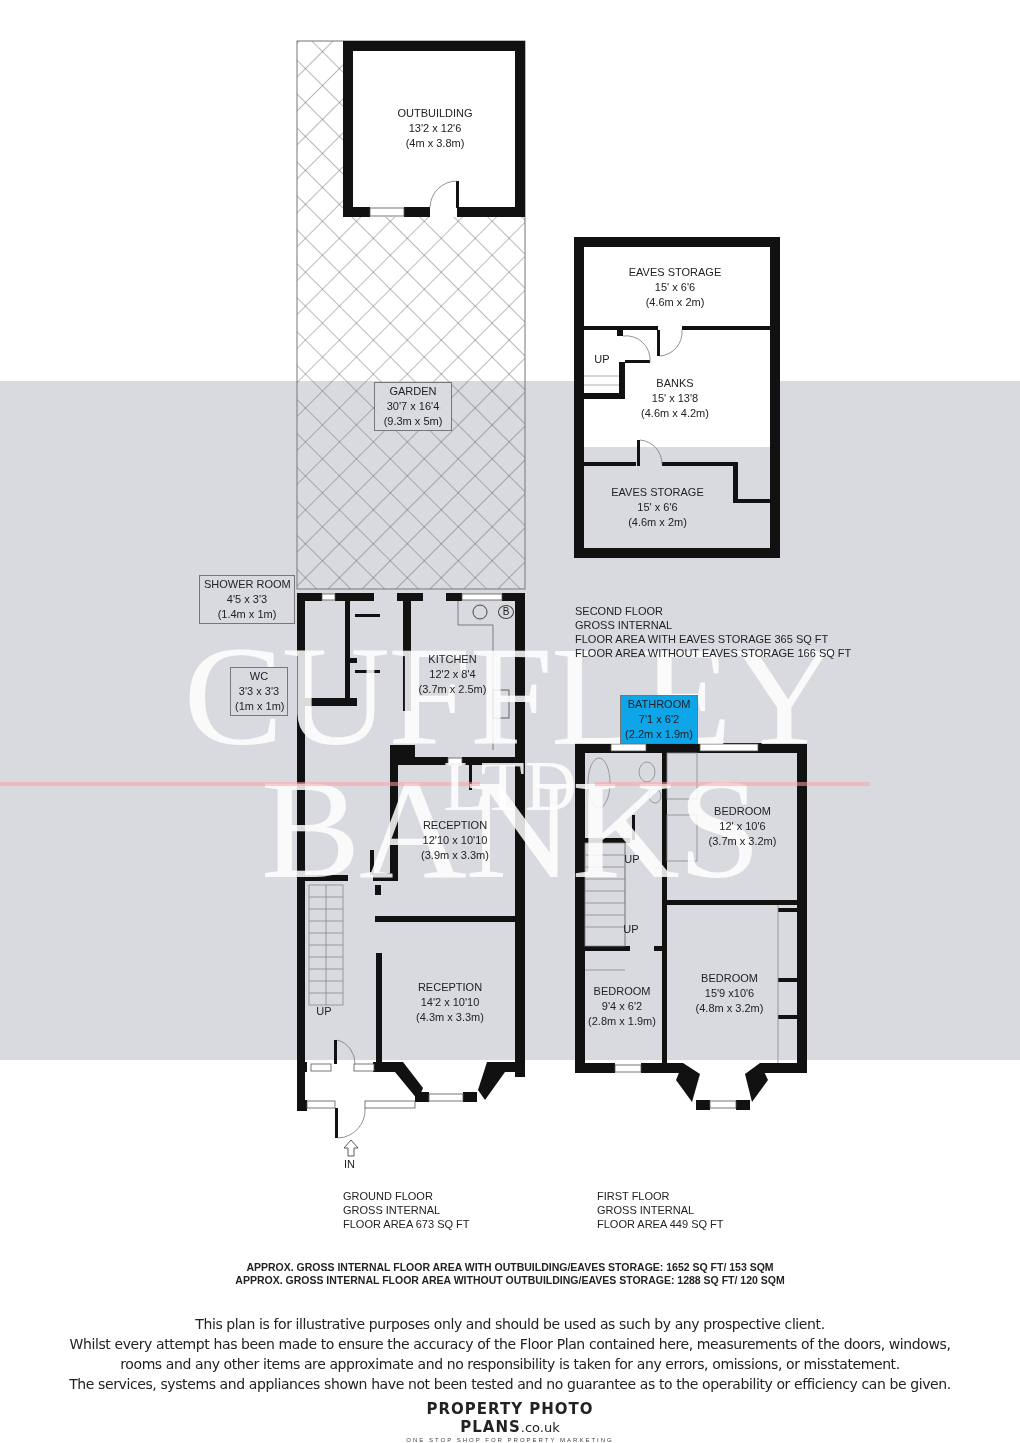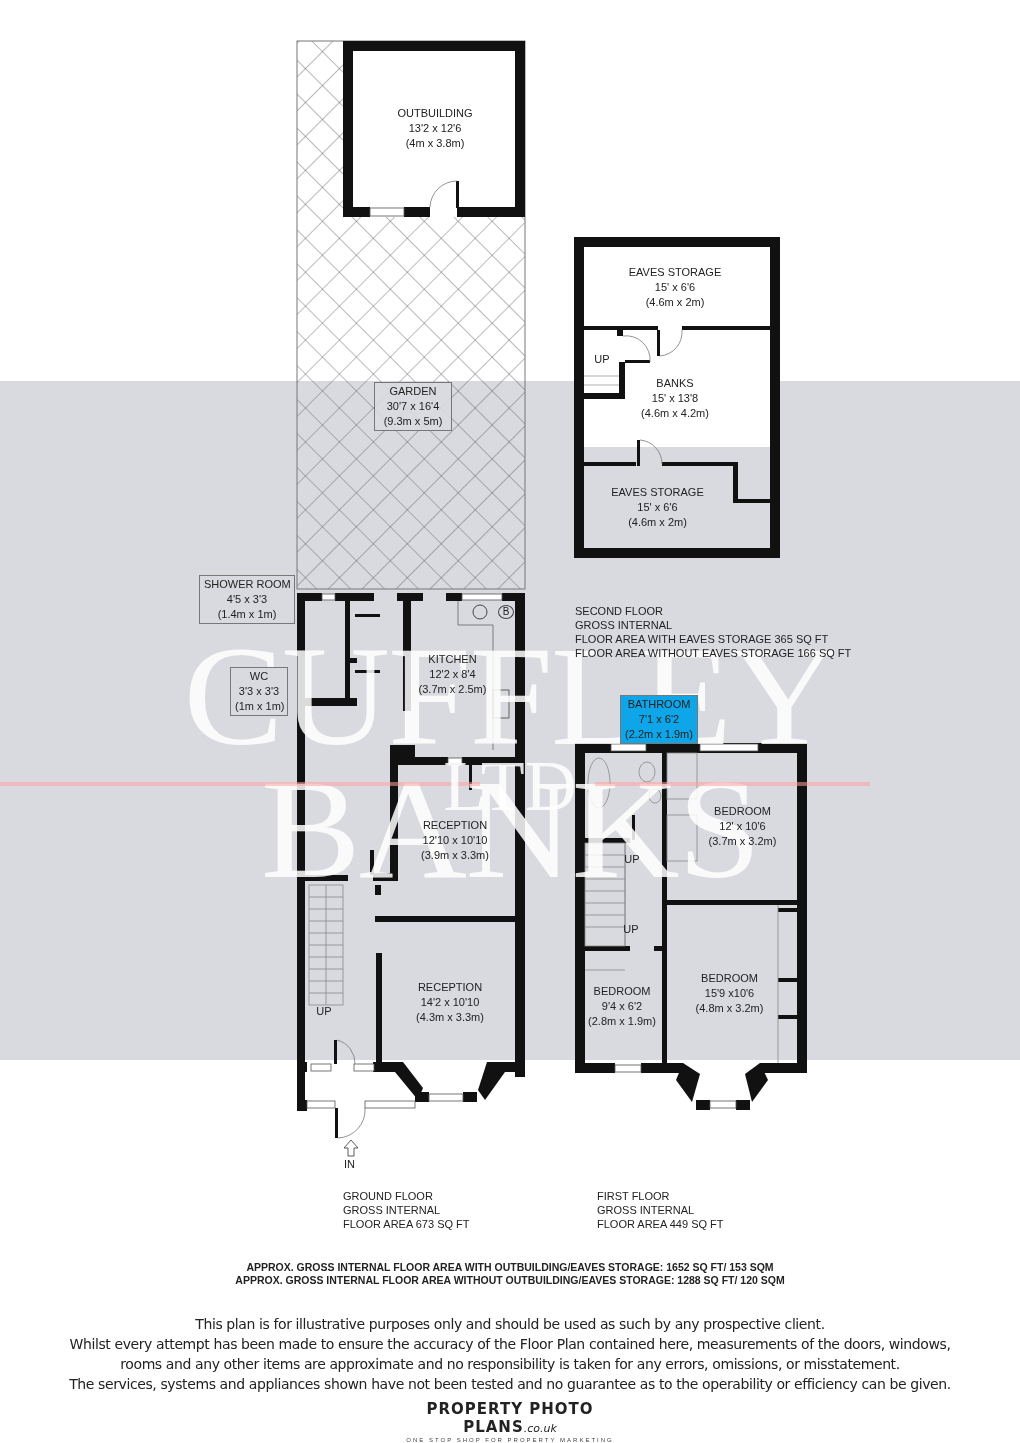--- a/index.html
+++ b/index.html
@@ -15,21 +15,21 @@
   .fa span { display: block; }
   .totals { position: absolute; left: 0; width: 1020px; top: 1261px; text-align: center;
             font-size: 10.5px; line-height: 13px; color: #222; font-weight: bold; }
   .totals span { display: block; }
   .disclaimer { position: absolute; left: 0; width: 1020px; top: 1314px; text-align: center;
                 font-size: 14px; line-height: 20px; color: #222; font-family: "DejaVu Sans", sans-serif;
                 letter-spacing: -0.4px; }
   .disclaimer span { display: block; }
   .logo { position: absolute; left: 380px; top: 1400px; width: 260px; text-align: center; }
   .logo .main { font-family: "DejaVu Sans", sans-serif; font-weight: bold; font-size: 15px; letter-spacing: 1px; color: #222; }
-  .logo .main small { font-size: 11px; font-weight: normal; letter-spacing: 0; font-style: italic; }
+  .logo .main small { font-size: 13px; font-weight: normal; letter-spacing: 0; }
   .logo .tag { font-size: 6px; letter-spacing: 2px; color: #444; margin-top: 1px; }
   .watermark { position: absolute; left: 150px; top: 622px; width: 720px; text-align: center;
                font-family: "Liberation Serif", serif; font-size: 150px; line-height: 140px; color: rgba(255,255,255,0.85);
                letter-spacing: -2px; transform: scaleY(0.95); pointer-events: none; }
   .watermark2 { position: absolute; left: 430px; top: 745px; width: 160px; text-align: center;
                 font-family: "Liberation Serif", serif; font-size: 72px; color: rgba(255,255,255,0.85); pointer-events:none; }
   .wm-line { position: absolute; top: 782px; height: 4px; background: rgba(255,160,160,0.55); }
   .in-label { position: absolute; left: 344px; top: 1158px; font-size: 11px; }
 </style>
 </head>

